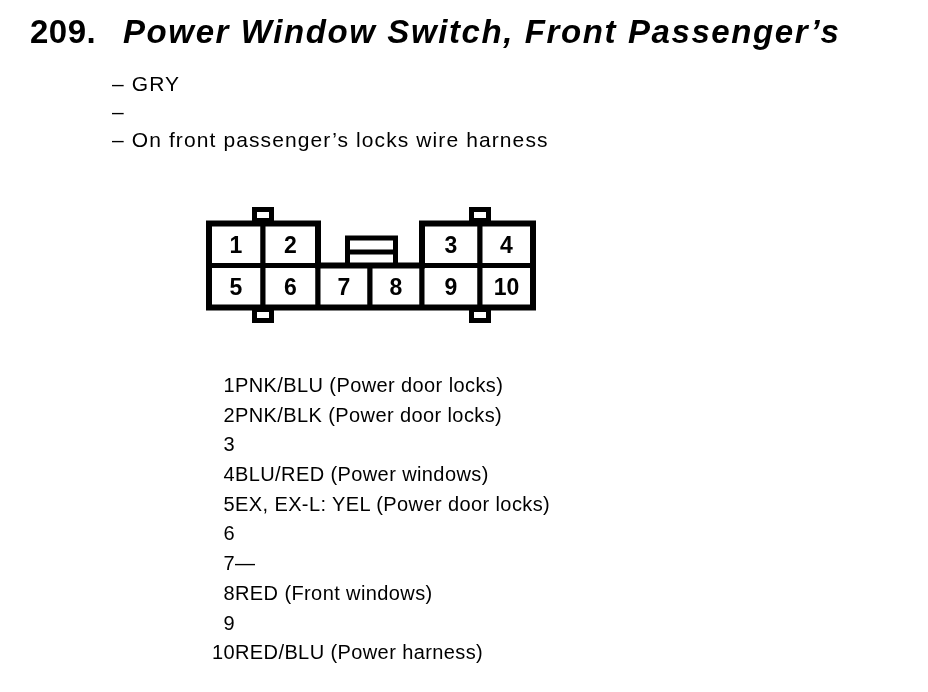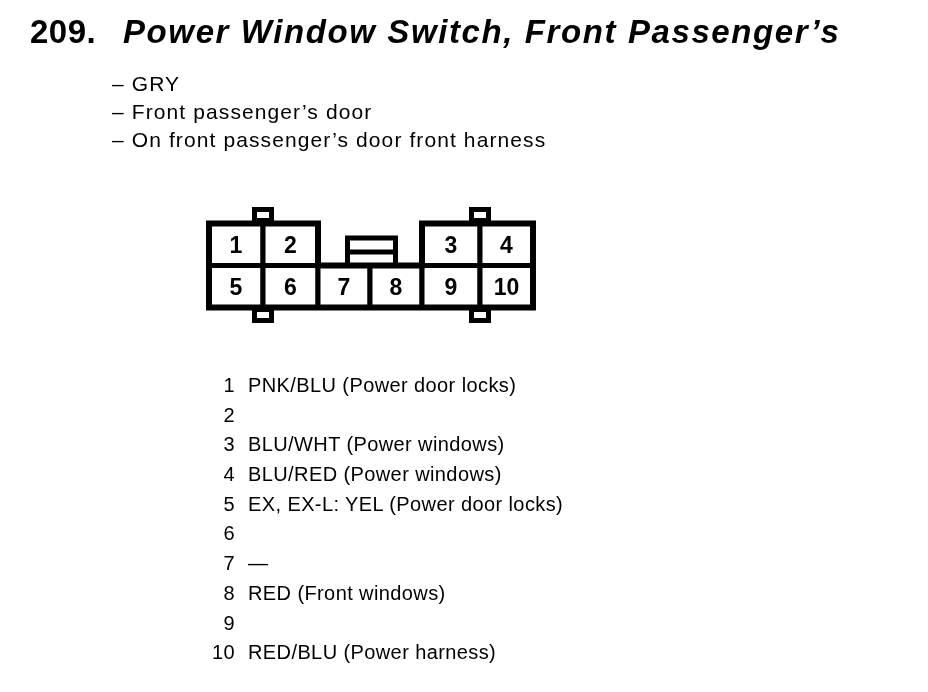--- a/index.html
+++ b/index.html
@@ -35,44 +35,43 @@
   .connector-wrap { position: absolute; left: 204px; top: 204px; width: 334px; height: 122px; }
 
   
   .pins {
     position: absolute; left: 195px; top: 371px;
     font-size: 20px; letter-spacing: 0.4px;
     white-space: nowrap;
   }
   .pin-row { display: flex; height: 29.7px; line-height: 29.7px; }
   .pin-num { width: 40px; text-align: right; flex: 0 0 auto; }
-  .pin-desc { margin-left: 13px; }
+  .pin-desc { margin-left: 0; }
 </style>
 </head>
 <body>
 
 <div class="page">
 
   <div class="hdr">
     <span class="num">209.</span>
     <span class="ttl">Power Window Switch, Front Passenger’s</span>
   </div>
 
   <div class="notes">
     <div class="note-line">
       <span class="note-dash">–</span>
       <span>GRY</span>
     </div>
     <div class="note-line">
       <span class="note-dash">–</span>
-      <span>Front passenger’s door</span>
     </div>
     <div class="note-line">
       <span class="note-dash">–</span>
-      <span>On front passenger’s door front harness</span>
+      <span>On front passenger’s locks wire harness</span>
     </div>
   </div>
 
   <div class="connector-wrap">
     <svg width="334" height="122" viewBox="0 0 334 122">
 
       <g stroke="#000000" stroke-width="5" fill="#ffffff">
         <rect x="50.5" y="5.5" width="17" height="11"></rect>
         <rect x="267.5" y="5.5" width="17" height="11"></rect>
         <rect x="50.5" y="105.5" width="17" height="11"></rect>
@@ -114,24 +113,24 @@
     </svg>
   </div>
 
   <div class="pins">
     <div class="pin-row">
       <span class="pin-num">1</span>
       <span class="pin-desc">PNK/BLU (Power door locks)</span>
     </div>
     <div class="pin-row">
       <span class="pin-num">2</span>
+      <span class="pin-desc">PNK/BLK (Power door locks)</span>
     </div>
     <div class="pin-row">
       <span class="pin-num">3</span>
-      <span class="pin-desc">BLU/WHT (Power windows)</span>
     </div>
     <div class="pin-row">
       <span class="pin-num">4</span>
       <span class="pin-desc">BLU/RED (Power windows)</span>
     </div>
     <div class="pin-row">
       <span class="pin-num">5</span>
       <span class="pin-desc">EX, EX-L: YEL (Power door locks)</span>
     </div>
     <div class="pin-row">

